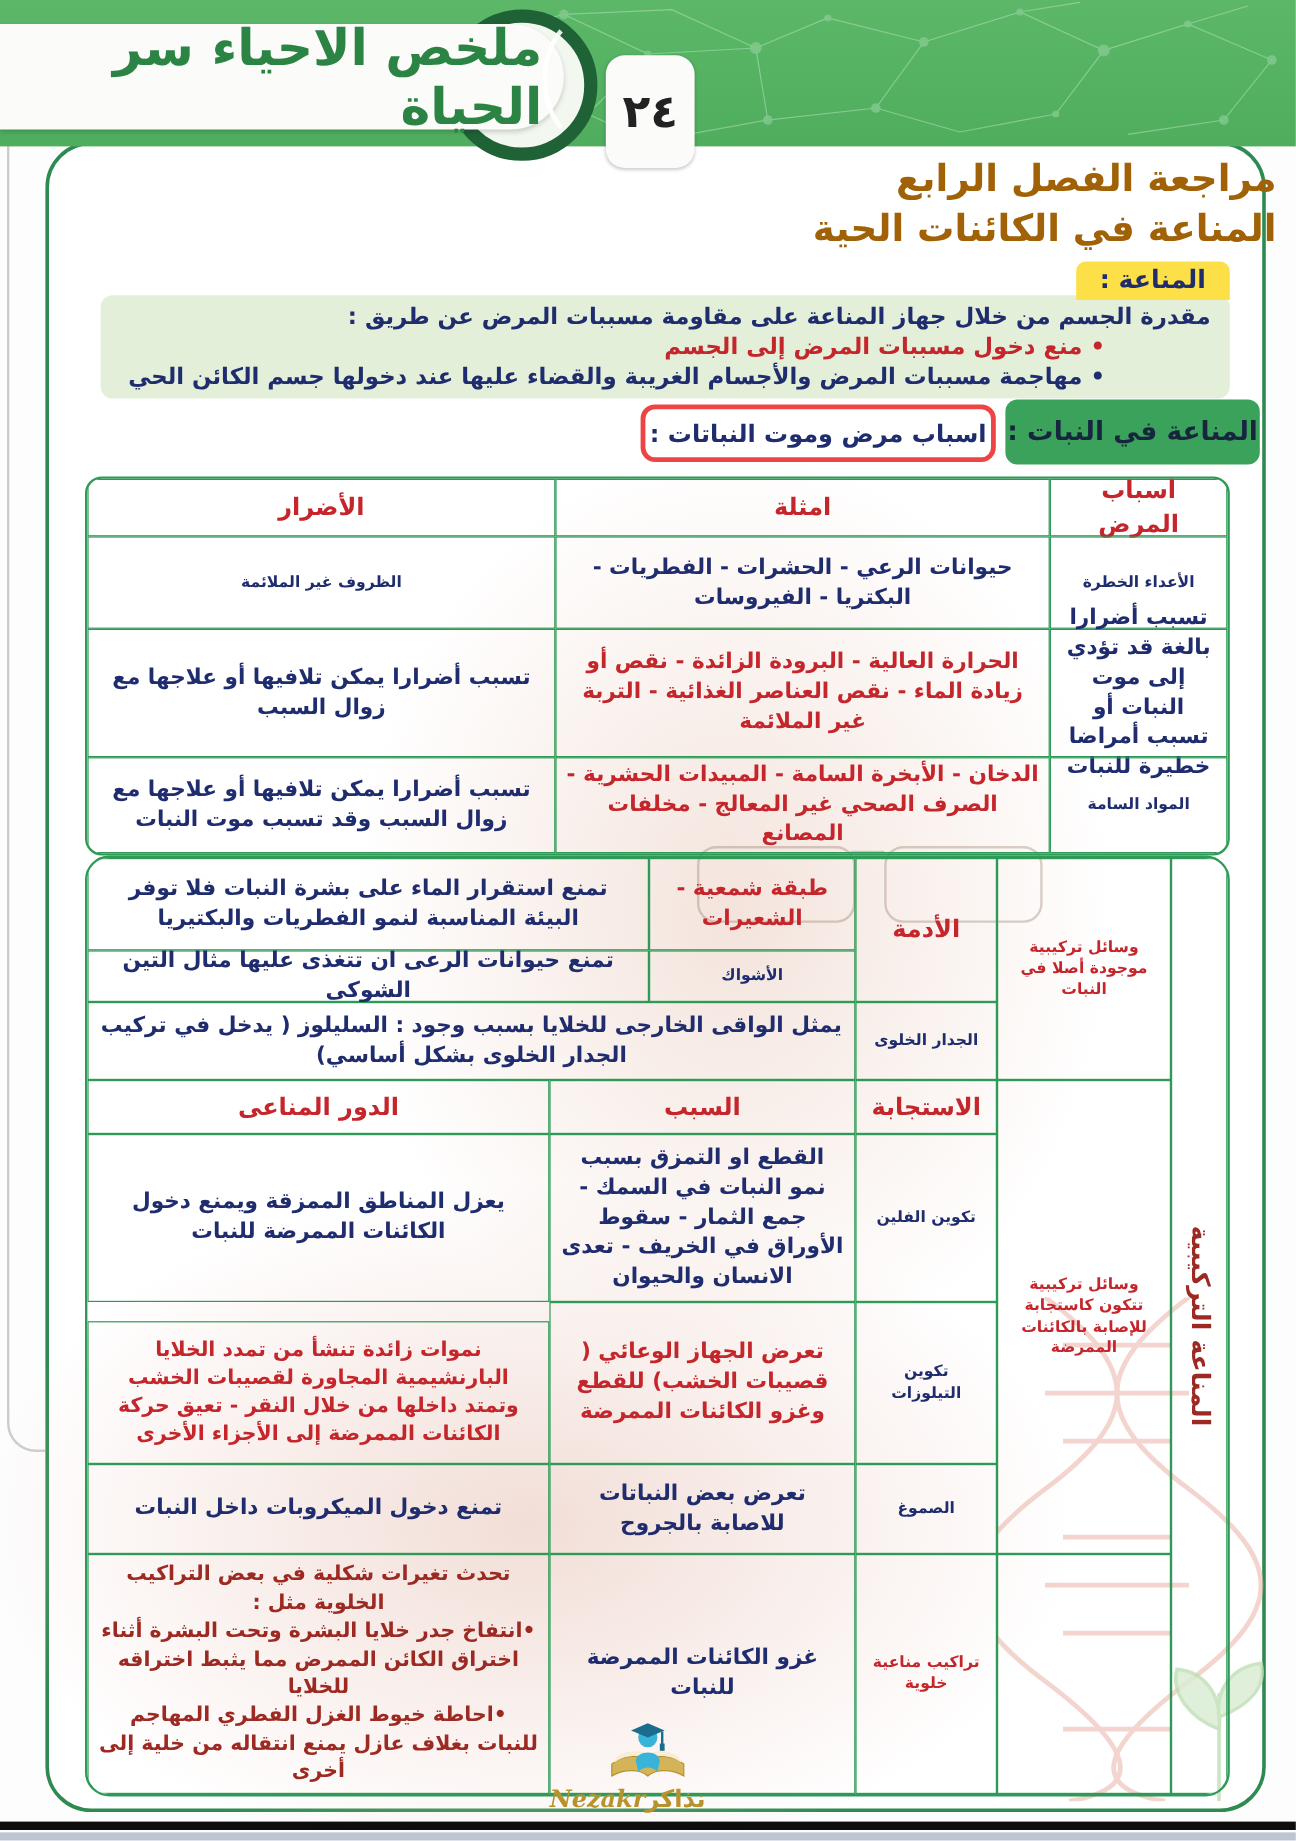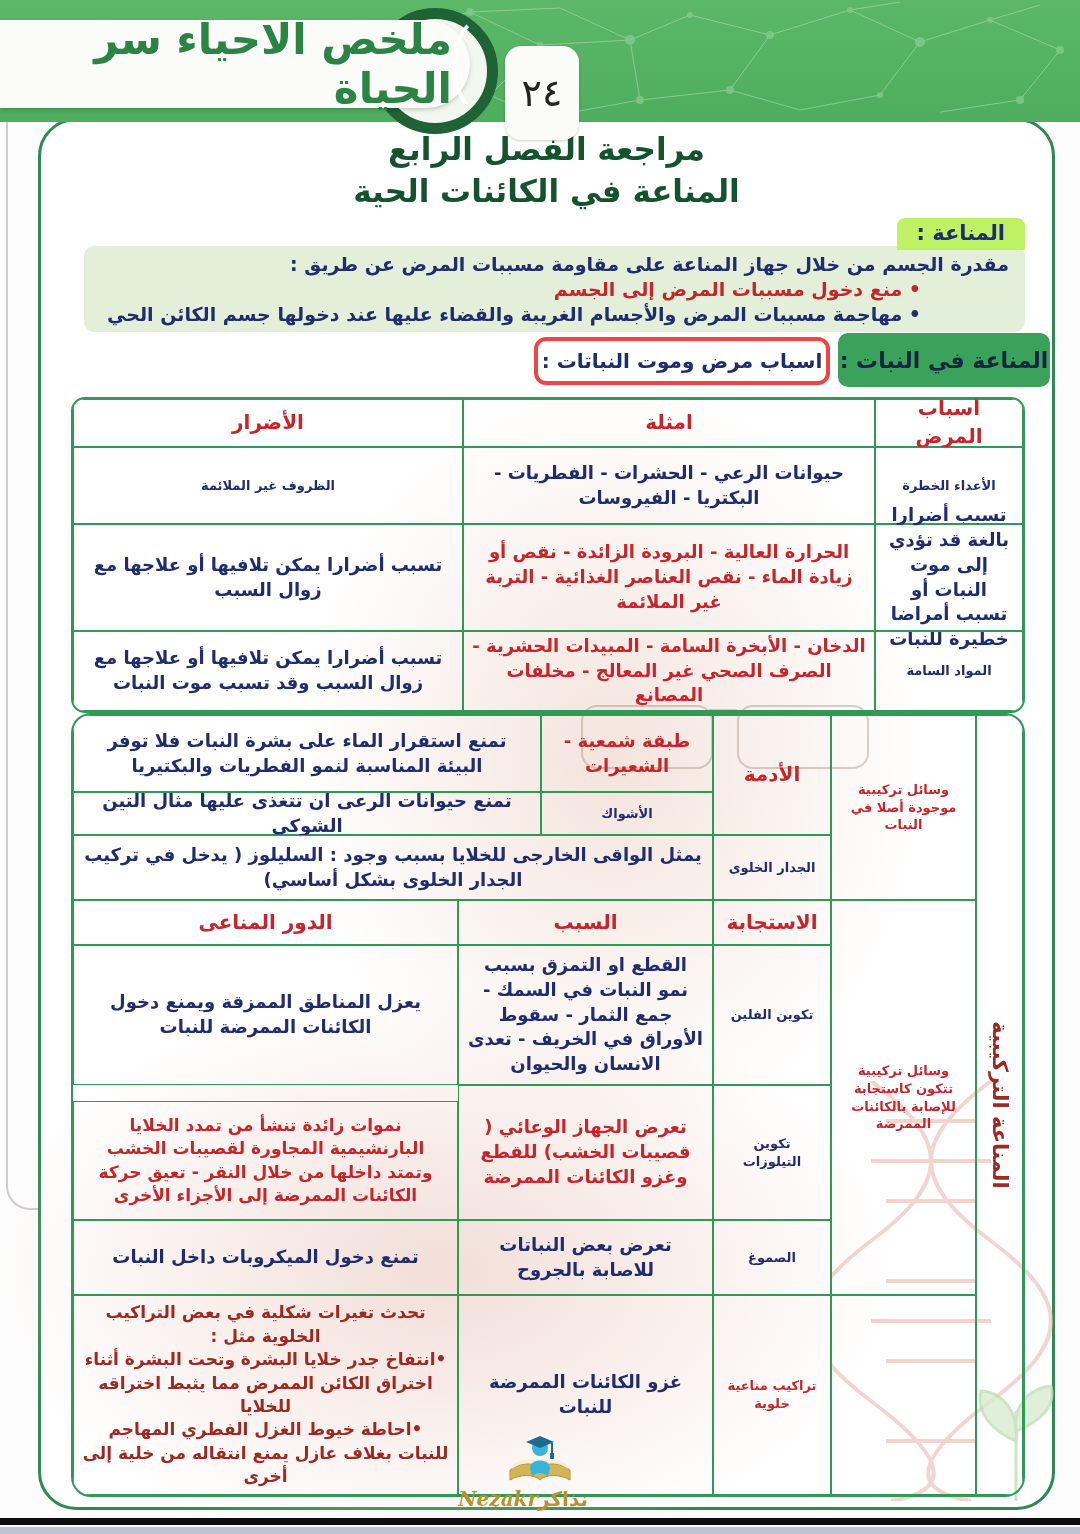--- a/index.html
+++ b/index.html
@@ -14,48 +14,48 @@
           border:11px solid #1f6236;background:#f2f7ef;z-index:1;}
   .banner-label{position:absolute;top:20px;left:0;width:470px;height:88px;background:#fbfcfa;
           border-radius:0 60px 60px 0;z-index:2;display:flex;align-items:center;justify-content:flex-start;
           padding-right:18px;box-sizing:border-box;box-shadow:0 2px 4px rgba(0,0,0,.18);}
   .banner-label span{color:#2c8444;font-size:42px;letter-spacing:-1px;}
   .banner-paren{position:absolute;top:10px;left:452px;width:78px;height:104px;border-radius:50%;
           border:4px solid transparent;border-left:4px solid rgba(255,255,255,.9);z-index:2;}
   .page-tab{position:absolute;top:46px;left:505px;width:74px;height:94px;background:#fbfcfa;
           border-radius:16px;z-index:5;display:flex;align-items:center;justify-content:center;
           box-shadow:0 1px 3px rgba(0,0,0,.2);}
-  .page-tab span{color:#222;font-size:38px;font-weight:normal;}
+  .page-tab span{color:#222;font-size:38px;font-weight:bold;}
 
   
   .underlay{position:absolute;top:34px;left:6px;width:30px;height:1172px;
           border:2px solid #cccccc;border-right:none;border-radius:24px 0 0 24px;z-index:1;}
 
   
   .sheet{position:absolute;top:118px;left:38px;width:1017px;height:1392px;background:#ffffff;
          border:3px solid #2e8a50;border-radius:38px;box-sizing:border-box;z-index:2;}
   .decor{position:absolute;pointer-events:none;z-index:0;}
   .head-shape{left:250px;top:250px;width:640px;height:780px;
       background:radial-gradient(ellipse at center,rgba(243,226,218,.95) 0%,rgba(243,226,218,0) 70%);}
   .shoulder-shape{left:-60px;top:860px;width:920px;height:580px;
       background:radial-gradient(ellipse at center,rgba(240,216,208,.85) 0%,rgba(240,216,208,0) 70%);}
   .lens{border:2px solid rgba(150,120,100,.35);border-radius:16px;width:128px;height:60px;top:584px;}
   .lens.l1{left:540px;}  .lens.l2{left:696px;}
   .bridge{left:668px;top:588px;width:28px;height:10px;border-top:2px solid rgba(150,120,100,.35);}
   .dna-pink{left:790px;top:960px;width:230px;height:420px;opacity:.6;}
   .sprout{left:930px;top:1260px;width:90px;height:120px;opacity:.8;}
 
-  .title1,.title2{position:absolute;left:0;width:100%;text-align:center;color:#14532d;
-      font-size:31px;line-height:40px;z-index:1;}
+  .title1,.title2{position:absolute;left:0;width:100%;text-align:right;color:#a16207;
+      font-size:31px;line-height:40px;z-index:1;padding-left:12px;}
   .title1{top:8px;} .title2{top:50px;}
 
   
   .defbox{position:absolute;top:125px;right:27px;left:43px;height:86px;background:#e4efda;
       border-radius:10px;z-index:1;padding:5px 16px 5px 16px;box-sizing:border-box;}
-  .defbox .tab{position:absolute;top:-28px;left:0;right:auto;height:30px;background:#bef264;
+  .defbox .tab{position:absolute;top:-28px;left:0;right:auto;height:30px;background:#fde047;
       border-radius:8px 8px 0 0;padding:1px 20px;color:#1f2d6e;font-size:21px;line-height:28px;}
   .defbox .tab{right:0;left:auto;}
   .def-intro{color:#1f2d6e;font-size:19px;line-height:26px;text-align:right;padding-left:130px;}
   .def-b1{color:#c5262c;font-size:19px;line-height:25px;text-align:right;padding-right:88px;}
   .def-b2{color:#1f2d6e;font-size:19px;line-height:25px;text-align:right;padding-right:88px;}
 
   
   .plant-label{position:absolute;top:212px;right:2px;width:212px;height:54px;background:#3aa25a;
       border-radius:10px;display:flex;align-items:center;justify-content:center;z-index:1;}
   .plant-label span{color:#18253f;font-size:22px;}

